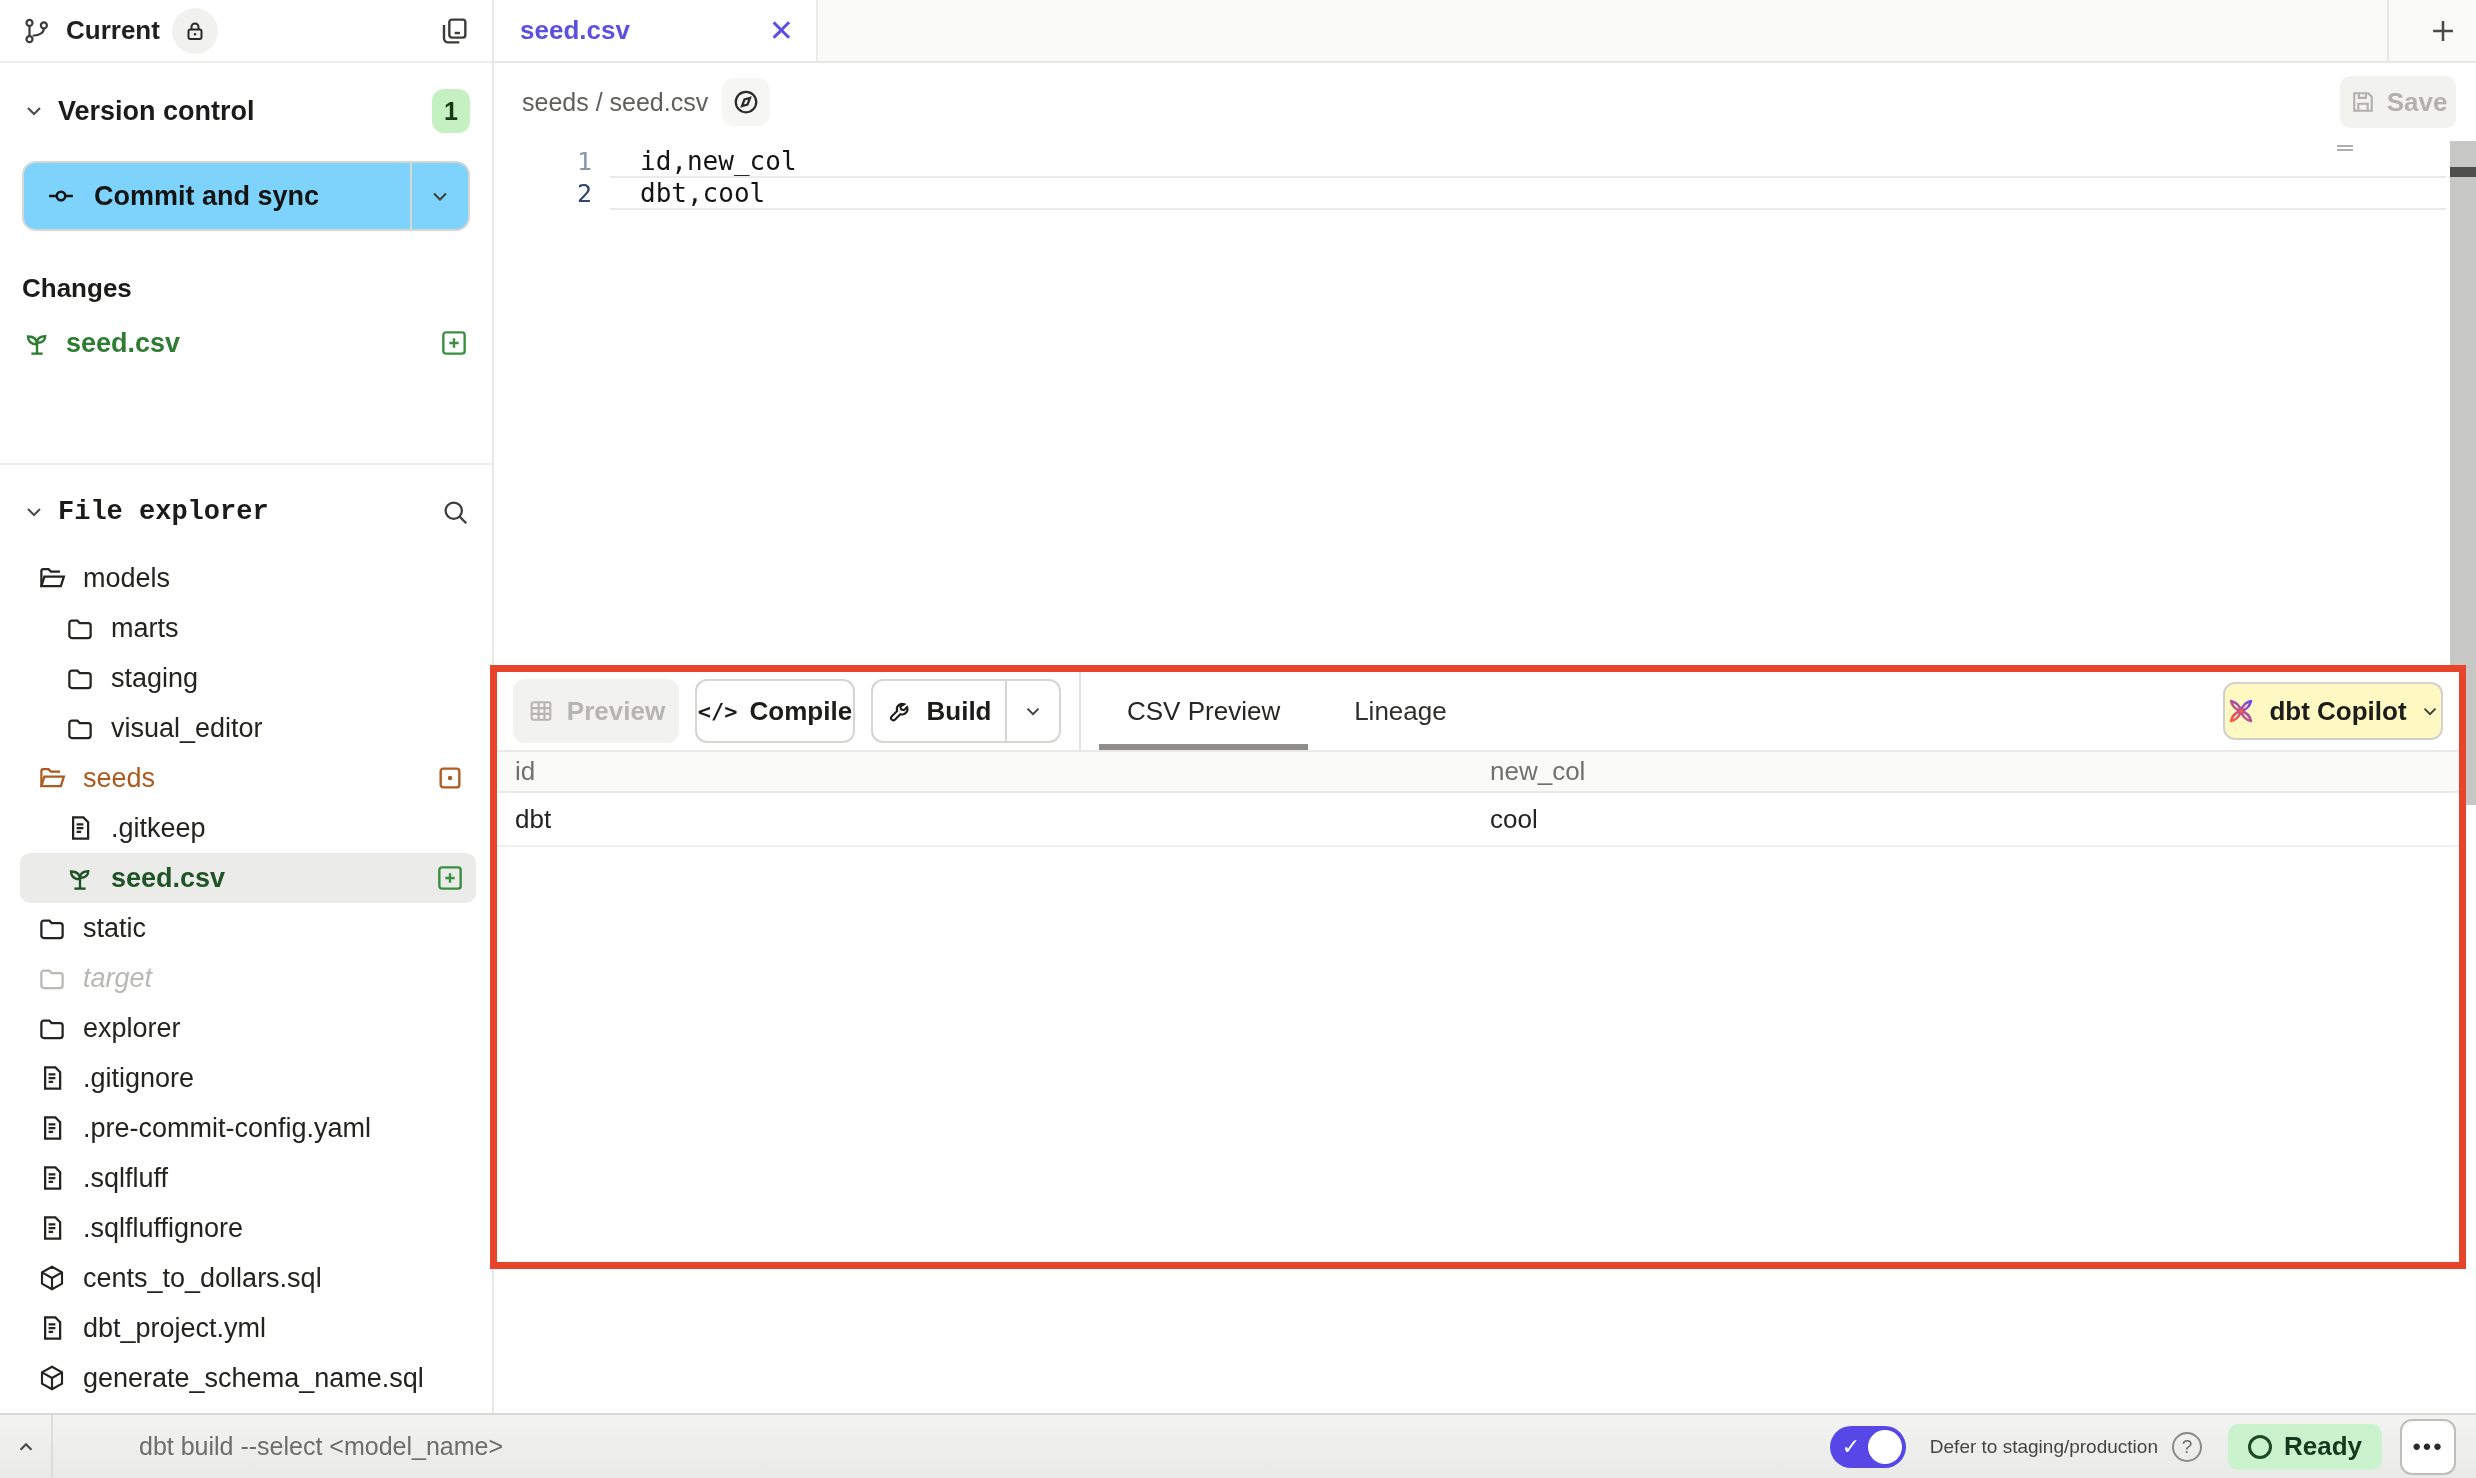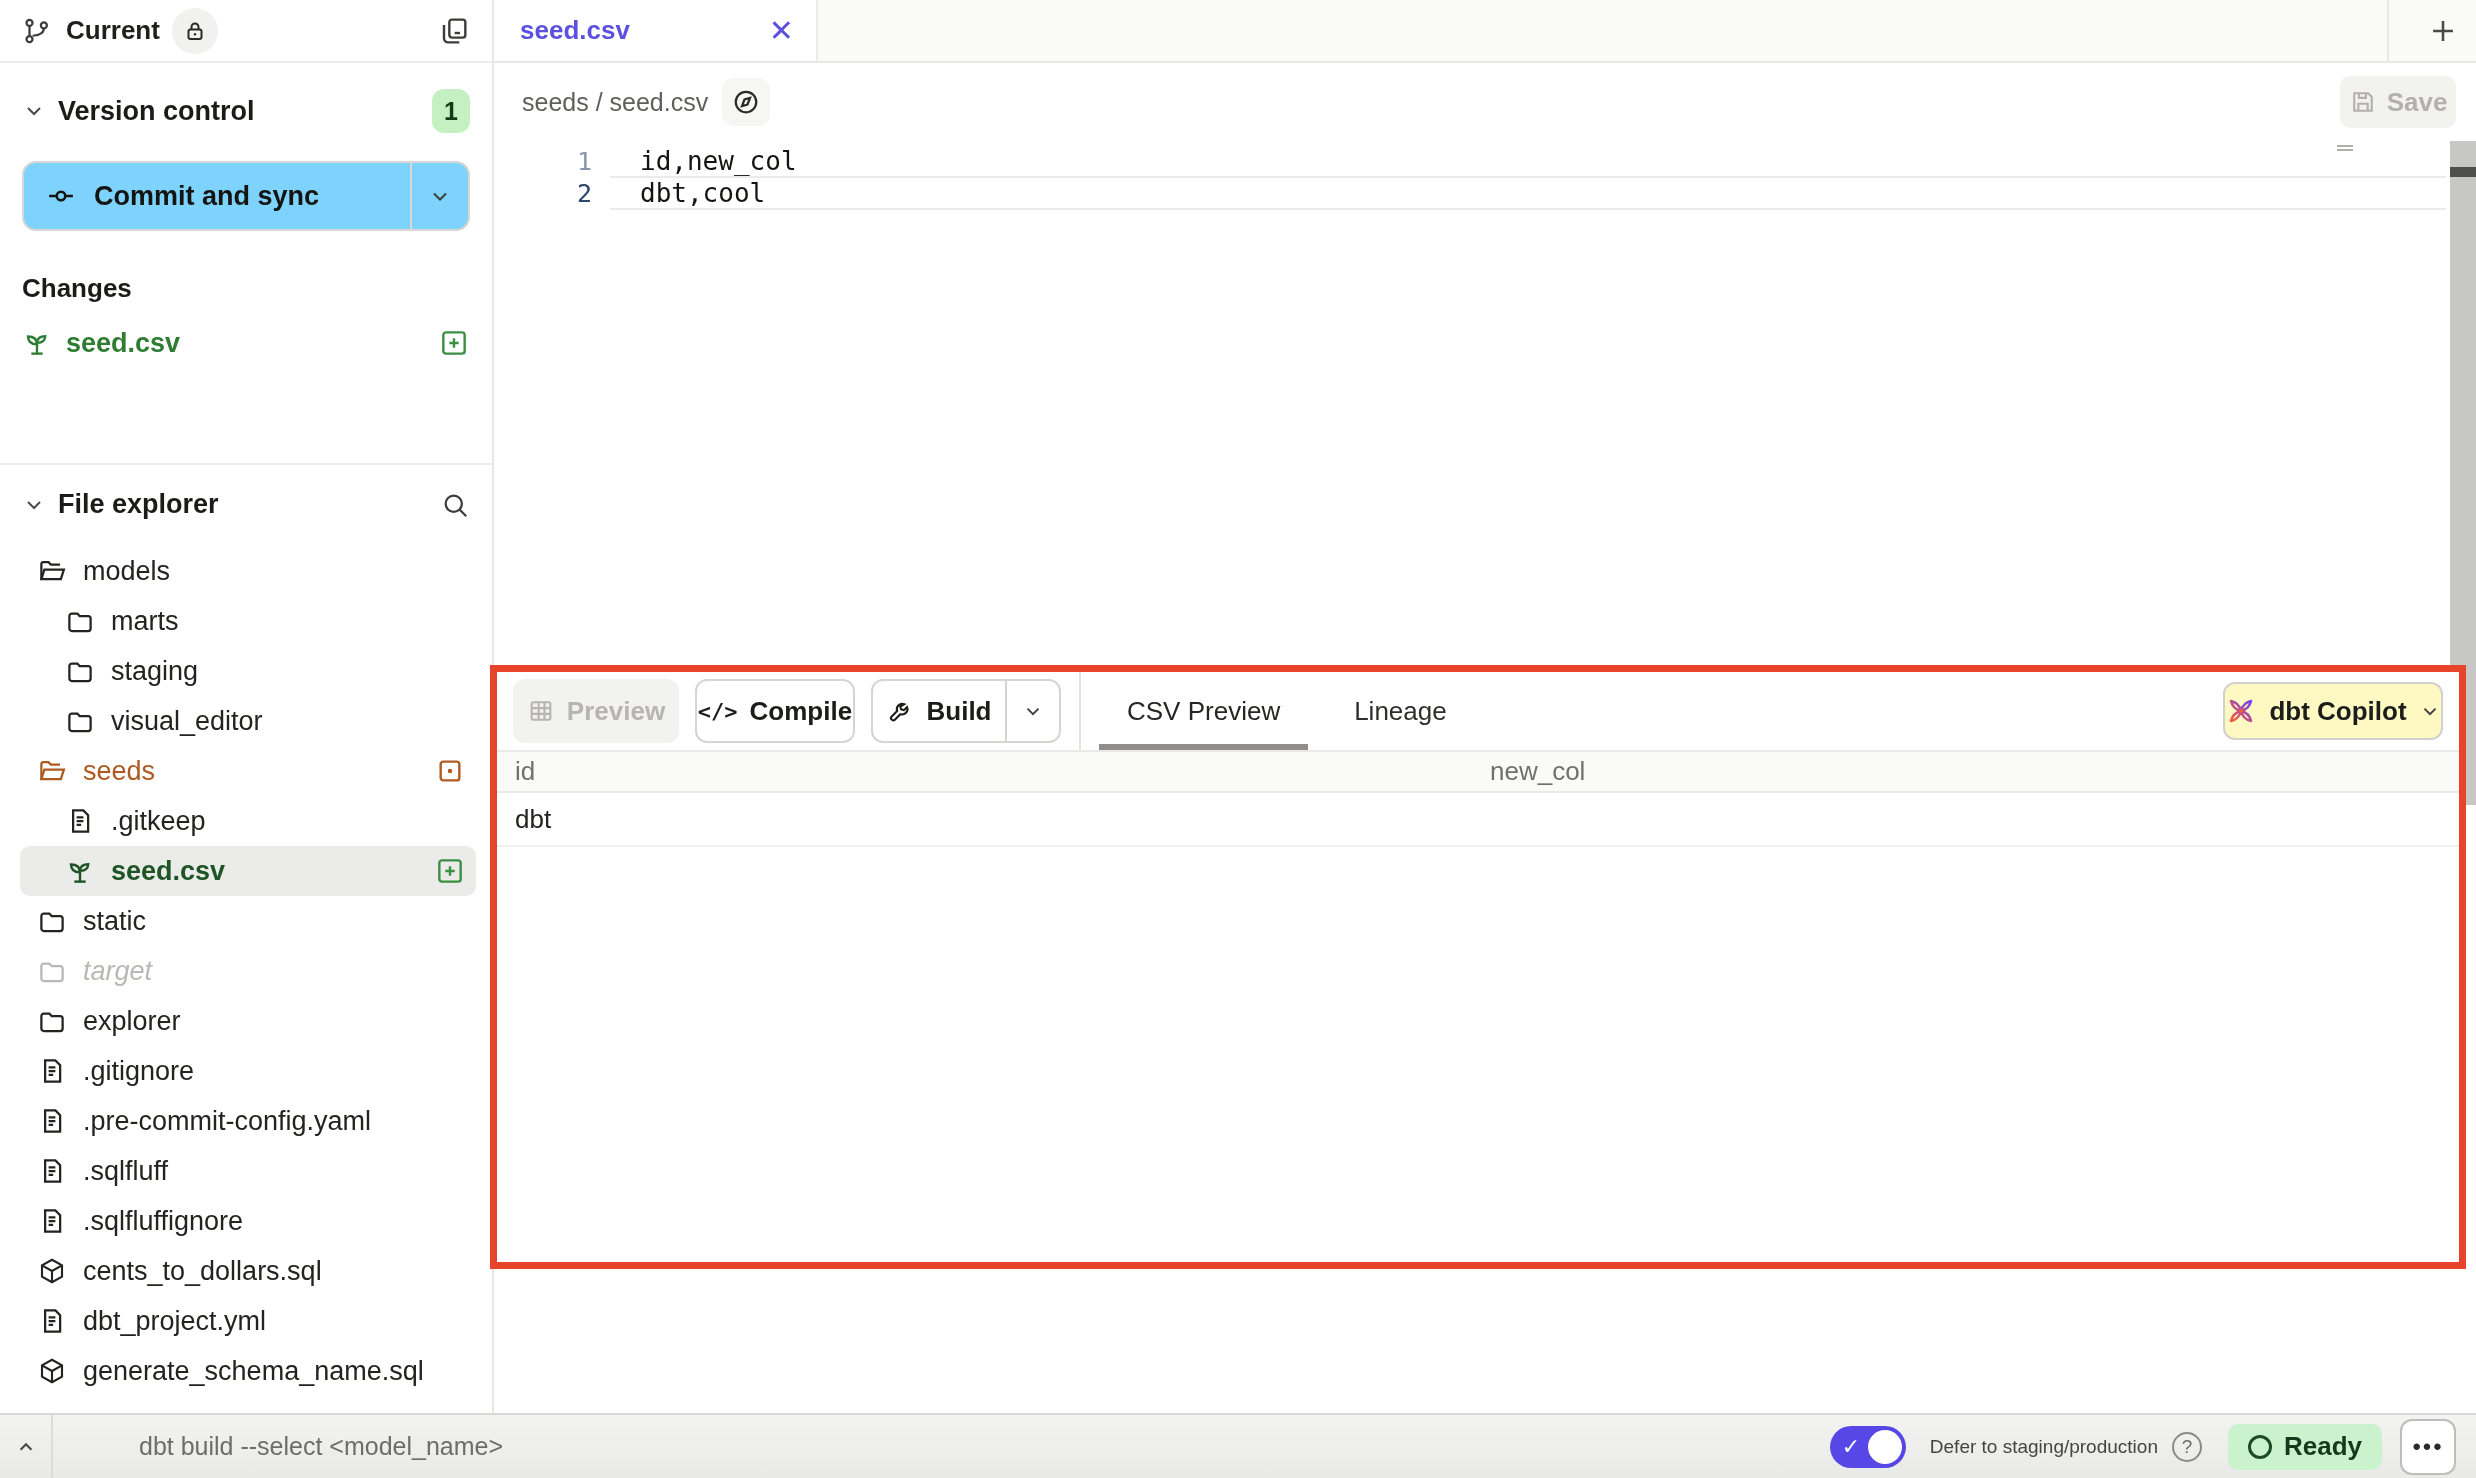--- a/index.html
+++ b/index.html
@@ -24,21 +24,21 @@
   .commit-main { flex:1; display:flex; align-items:center; padding-left:22px; }
   .commit-label { font-size:27px; font-weight:600; color:#141412; margin-left:18px; }
   .commit-caret { width:58px; border-left:2px solid #d9d7d4; display:flex; align-items:center; justify-content:center; color:#3c3c3a; }
   .changes-label { margin-top:42px; font-size:26px; font-weight:700; color:#1b1b19; }
   .change-row { margin-top:16px; height:46px; display:flex; align-items:center; color:#2f7d33; }
   .change-name { font-size:27px; font-weight:600; margin-left:14px; color:#2f7d33; }
   .change-row .spacer { flex:1; }
 
   .section-divider { height:2px; background:#ececea; }
 
-  .fe-head { display:flex; align-items:center; padding:24px 22px 0 22px; }
+  .fe-head { display:flex; align-items:center; padding:32px 22px 0 22px;font-family:Liberation Mono, monospace; }
   .fe-title { font-size:27px; font-weight:700; color:#1b1b19; margin-left:12px; }
   .fe-head .spacer { flex:1; }
 
   .file-list { margin-top:26px; }
   .file-row { height:50px; display:flex; align-items:center; margin:0 16px 0 20px; padding-left:16px; border-radius:10px; color:#23231f; }
   .file-row .fname { font-size:27px; font-weight:500; margin-left:15px; white-space:nowrap; }
   .file-row.lvl1 { padding-left:44px; }
   .file-row.accent { color:#ad5a21; }
   .file-row.accent .fname { color:#ad5a21; }
   .file-row.muted { color:#b8b8b4; }
@@ -610,20 +610,21 @@
 
       <div class="tbl">
         <div class="tbl-row tbl-head">
           <div class="cell-a">id</div>
           <div class="cell-b">new_col</div>
         </div>
         <div>
 
             <div class="tbl-row tbl-body-row">
               <div class="cell-a">dbt</div>
+              <div class="cell-b">cool</div>
             </div>
           </div>
       </div>
     </div>
   </div>
 
   <div class="statusbar">
     <div class="collapse-box">
       <svg width="26" height="26" viewBox="0 0 24 24" fill="none" stroke="#4a4a48" stroke-width="2">
           <path d="M7 14.5l5-5 5 5"></path>

